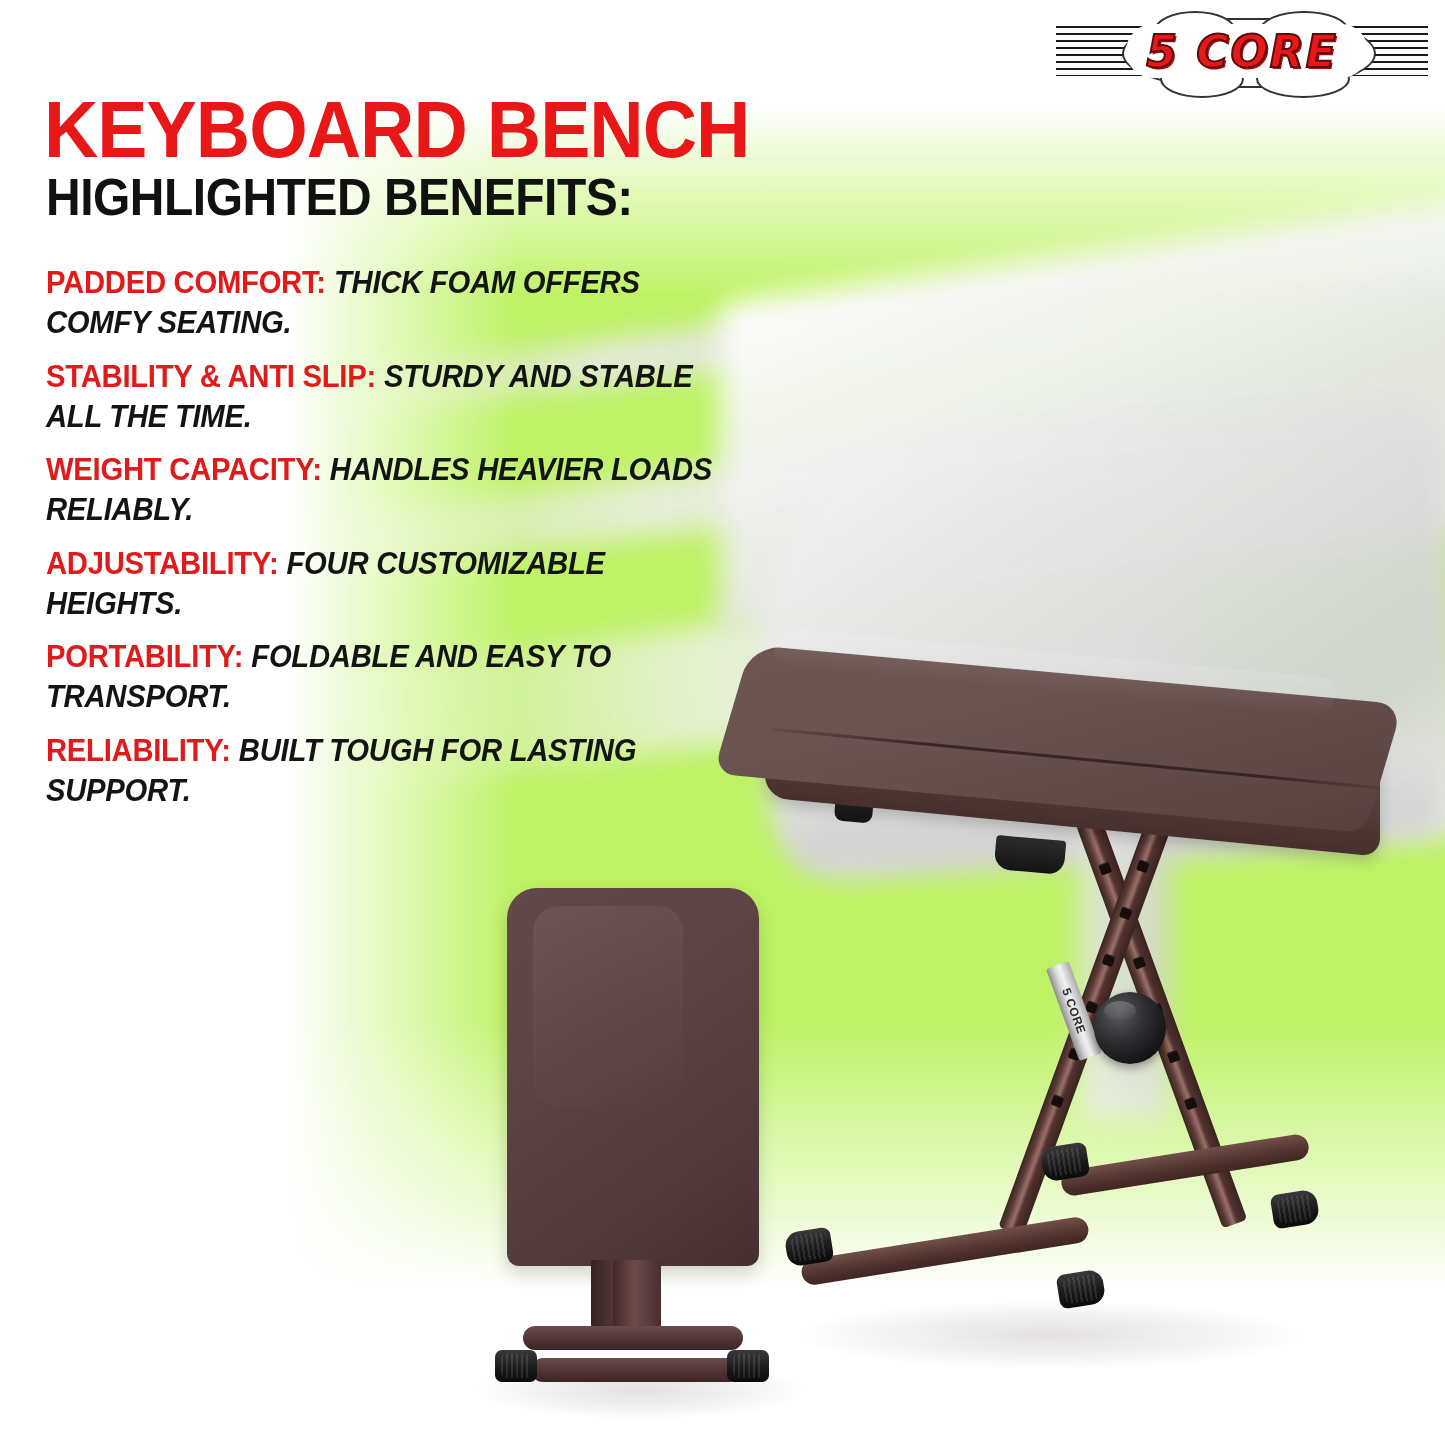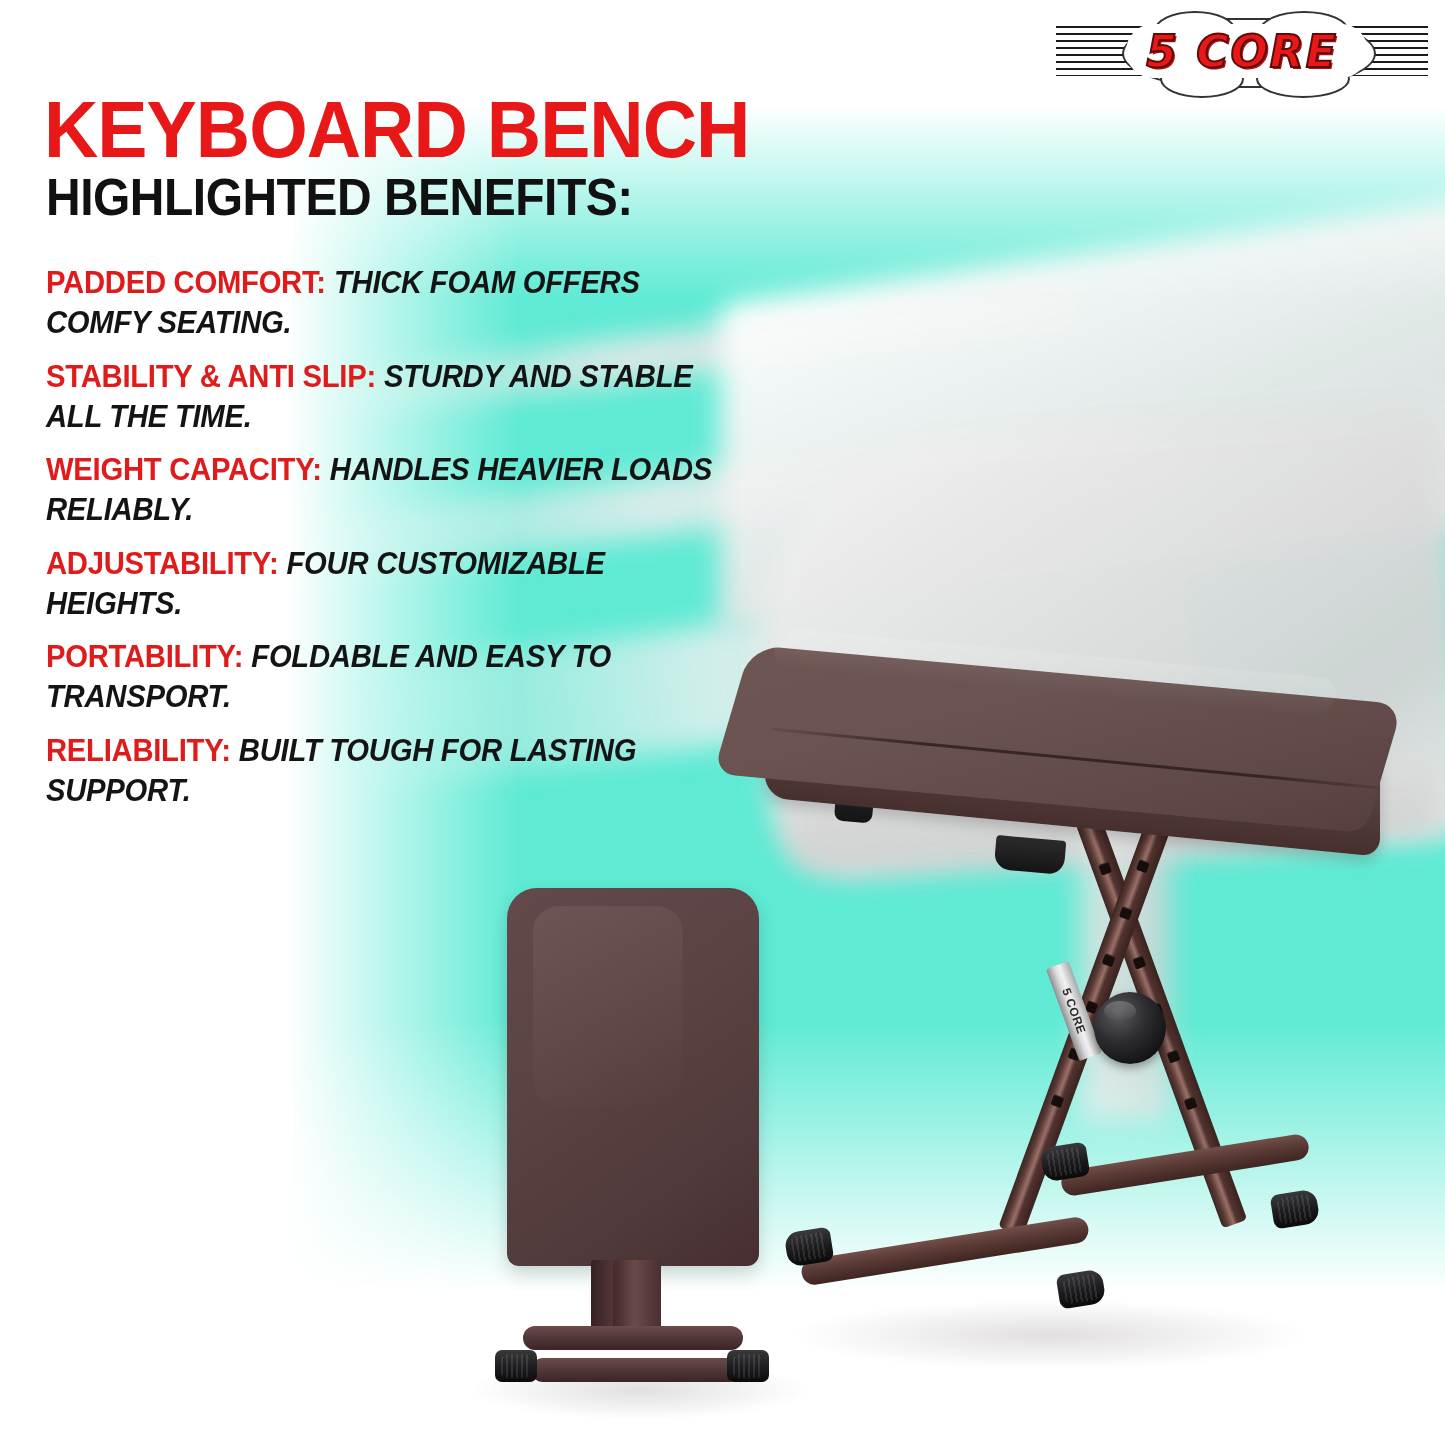--- a/index.html
+++ b/index.html
@@ -1,21 +1,21 @@
 <!DOCTYPE html>
 <html><head>
 <meta charset="utf-8">
 <style>
   html,body{margin:0;padding:0;background:#fff;}
   body{font-family:"Liberation Sans",sans-serif;}
 
   .page{
     position:relative;
     width:1445px;height:1439px;
-    background:#5eead4;
+    background:#bef264;
     overflow:hidden;
   }
 
   
   .bg-photo{position:absolute;inset:0;overflow:hidden;pointer-events:none;}
   .bg-blob{position:absolute;filter:blur(14px);}
   .bg-lid{
     left:720px;top:250px;width:760px;height:330px;
     background:linear-gradient(165deg,#ffffff 0%,#f2f2f2 35%,#e3e3e3 70%,#efefef 100%);
     transform:skewY(-8deg);border-radius:10px;opacity:.95;

